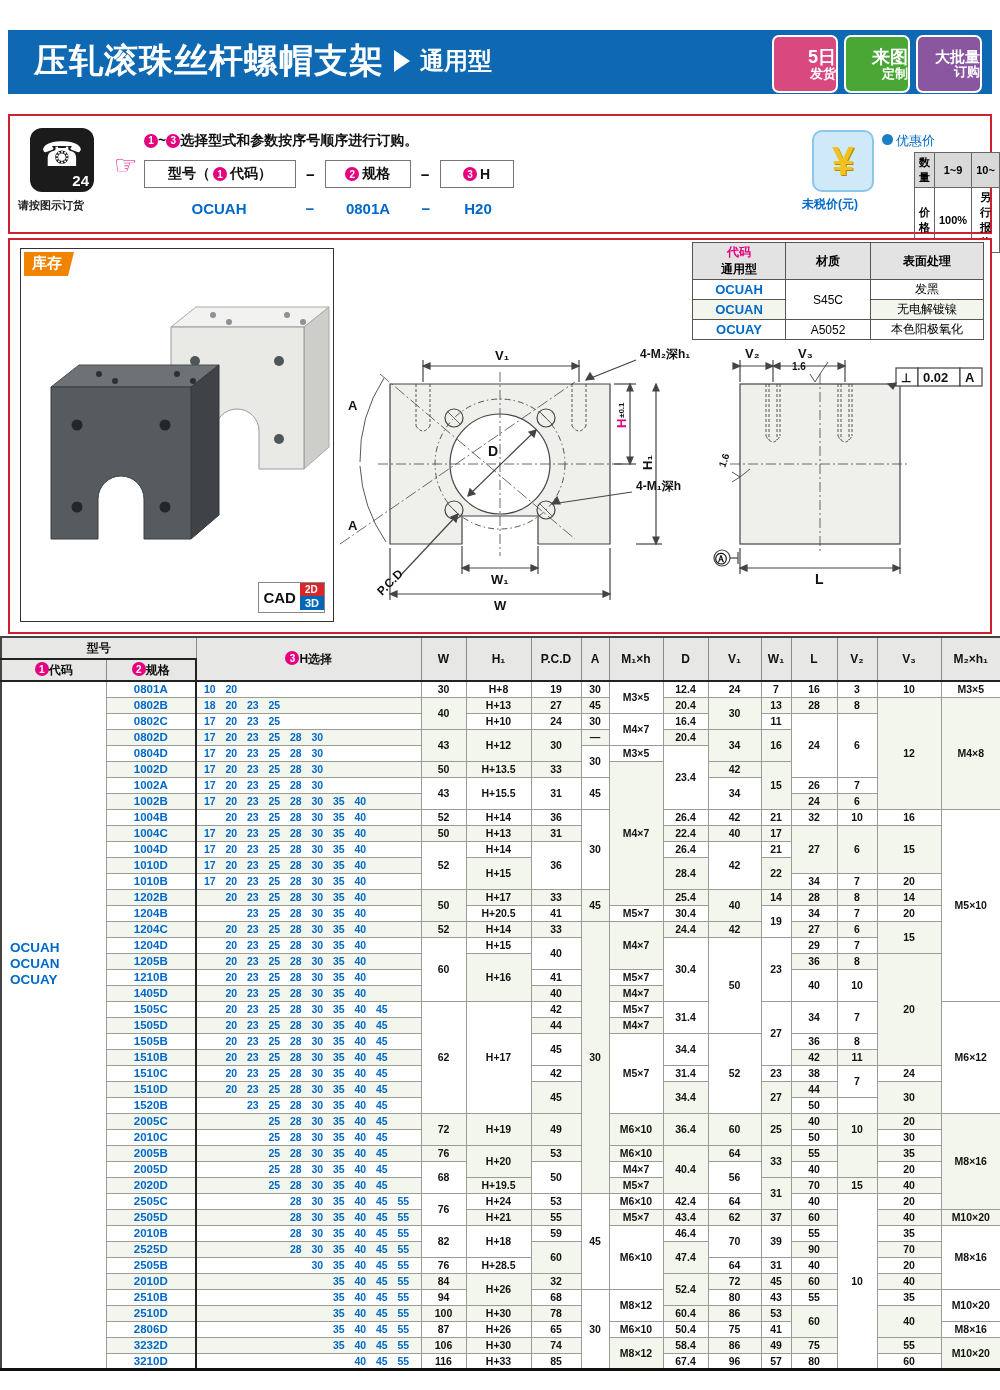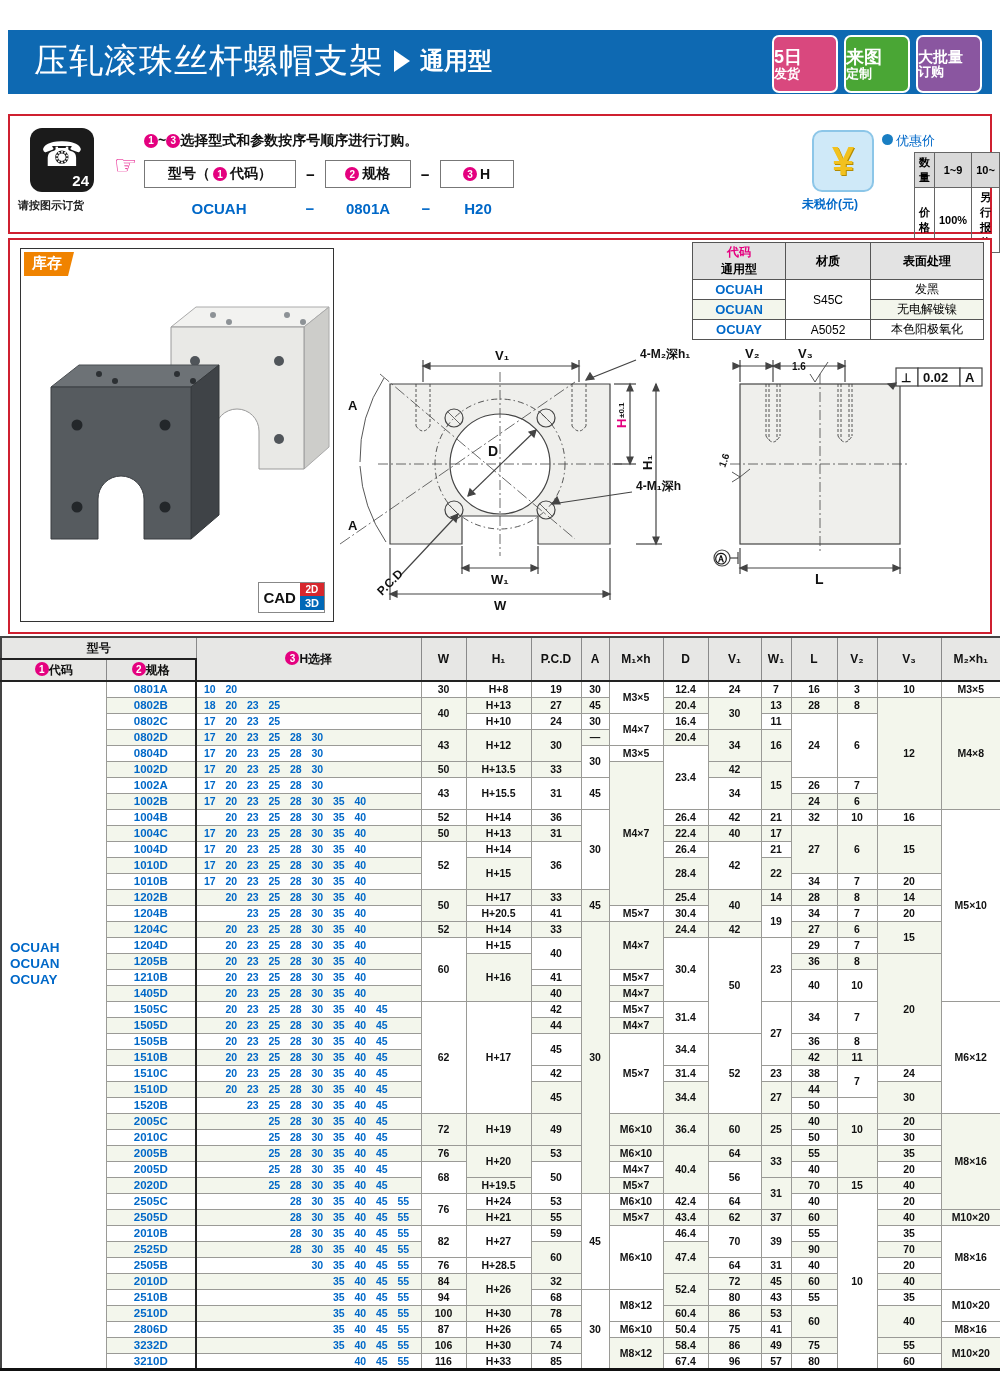--- a/index.html
+++ b/index.html
@@ -2,26 +2,26 @@
 <html><head>
 <meta charset="utf-8">
 <style>
   html,body{margin:0;padding:0;background:#fff;}
   .page{position:relative;width:1000px;height:1390px;background:#fff;
         font-family:"Liberation Sans",sans-serif;overflow:hidden;}
 
   
   .topbar{position:absolute;left:8px;top:30px;width:984px;height:64px;background:#0e69b2;}
   .title-wrap{position:absolute;left:26px;top:8px;display:flex;align-items:center;gap:10px;}
-  .main-title{color:#fff;font-size:34px;font-weight:normal;letter-spacing:1px;text-align:right;}
+  .main-title{color:#fff;font-size:34px;font-weight:bold;letter-spacing:1px;text-align:right;}
   .tri{width:0;height:0;border-left:16px solid #fff;border-top:11px solid transparent;border-bottom:11px solid transparent;}
   .sub-title{color:#fff;font-size:24px;font-weight:bold;}
   .badges{position:absolute;right:10px;top:5px;display:flex;gap:6px;}
   .badge{width:62px;height:54px;border-radius:7px;border:2px solid #fff;color:#fff;
-         display:flex;flex-direction:column;align-items:flex-start;justify-content:center;line-height:1.05;}
+         display:flex;flex-direction:column;align-items:flex-end;justify-content:center;line-height:1.05;}
   .badge .b1{font-size:18px;font-weight:bold;}
   .badge .b2{font-size:13px;font-weight:bold;}
 
   
   .orderbox{position:absolute;left:8px;top:114px;width:980px;height:116px;border:2px solid #cf2030;background:#fff;}
   .phone{position:absolute;left:20px;top:12px;width:64px;height:64px;background:#1b1b1b;border-radius:12px;
          color:#fff;text-align:center;}
   .phone .ph-glyph{font-size:34px;line-height:52px;}
   .phone .ph-24{position:absolute;right:5px;bottom:3px;font-size:15px;font-weight:bold;}
   .phone-cap{position:absolute;left:8px;top:82px;width:92px;font-size:11px;font-weight:bold;color:#222;}
@@ -48,21 +48,21 @@
   .pdot{display:inline-block;width:11px;height:11px;border-radius:50%;background:#1a7ec2;margin-right:3px;}
   .price-table{position:absolute;left:872px;top:36px;border-collapse:collapse;font-size:11px;margin-left:32px;}
   .price-table td{border:1px solid #666;padding:2px 4px;text-align:center;font-weight:bold;}
   .price-table tr:first-child td{background:#d9d9d9;}
 
   
   .drawbox{position:absolute;left:8px;top:238px;width:980px;height:392px;border:2px solid #cf2030;background:#fff;}
   .photo-panel{position:absolute;left:10px;top:8px;width:312px;height:372px;border:1px solid #333;background:#fff;text-decoration:underline;}
   .stock-badge{position:absolute;left:3px;top:3px;background:#f08300;color:#fff;font-size:15px;font-weight:bold;
                padding:2px 12px 3px 8px;clip-path:polygon(0 0,100% 0,88% 100%,0 100%);z-index:3;}
-  .cad-badge{position:absolute;right:8px;bottom:8px;display:flex;align-items:stretch;border:1px solid #888;background:#fff;z-index:3;text-align:center;}
+  .cad-badge{position:absolute;right:8px;bottom:8px;display:flex;align-items:stretch;border:1px solid #888;background:#fff;z-index:3;}
   .cad-word{font-size:15px;font-weight:bold;color:#111;padding:6px 4px;display:flex;align-items:center;}
   .cad-col{display:flex;flex-direction:column;}
   .cad2d{background:#d7272d;color:#fff;font-size:10px;font-weight:bold;padding:1px 5px;}
   .cad3d{background:#0068b7;color:#fff;font-size:11px;font-weight:bold;padding:1px 5px;}
   .mat-table{position:absolute;right:6px;top:2px;border-collapse:collapse;font-size:12px;width:292px;}
   .mat-table th,.mat-table td{border:1px solid #555;text-align:center;padding:1px 2px;}
   .mat-table .hdr{background:#e3e3e3;font-weight:bold;}
   .mat-code{color:#0068c8;font-weight:bold;font-size:13px;}
   .mat-magenta{color:#e4007f;font-weight:bold;}
   .drawing-svg{position:absolute;left:330px;top:104px;}
@@ -1219,21 +1219,21 @@
               <span></span>
               <span>28</span>
               <span>30</span>
               <span>35</span>
               <span>40</span>
               <span>45</span>
               <span>55</span>
             </div>
           </td>
           <td rowspan="2">82</td>
-          <td rowspan="2">H+27</td>
+          <td rowspan="2">H+18</td>
           <td>59</td>
           <td rowspan="4">M6×10</td>
           <td>46.4</td>
           <td rowspan="2">70</td>
           <td rowspan="2">39</td>
           <td>55</td>
           <td>35</td>
           <td rowspan="4">M8×16</td>
         </tr>
         <tr>

